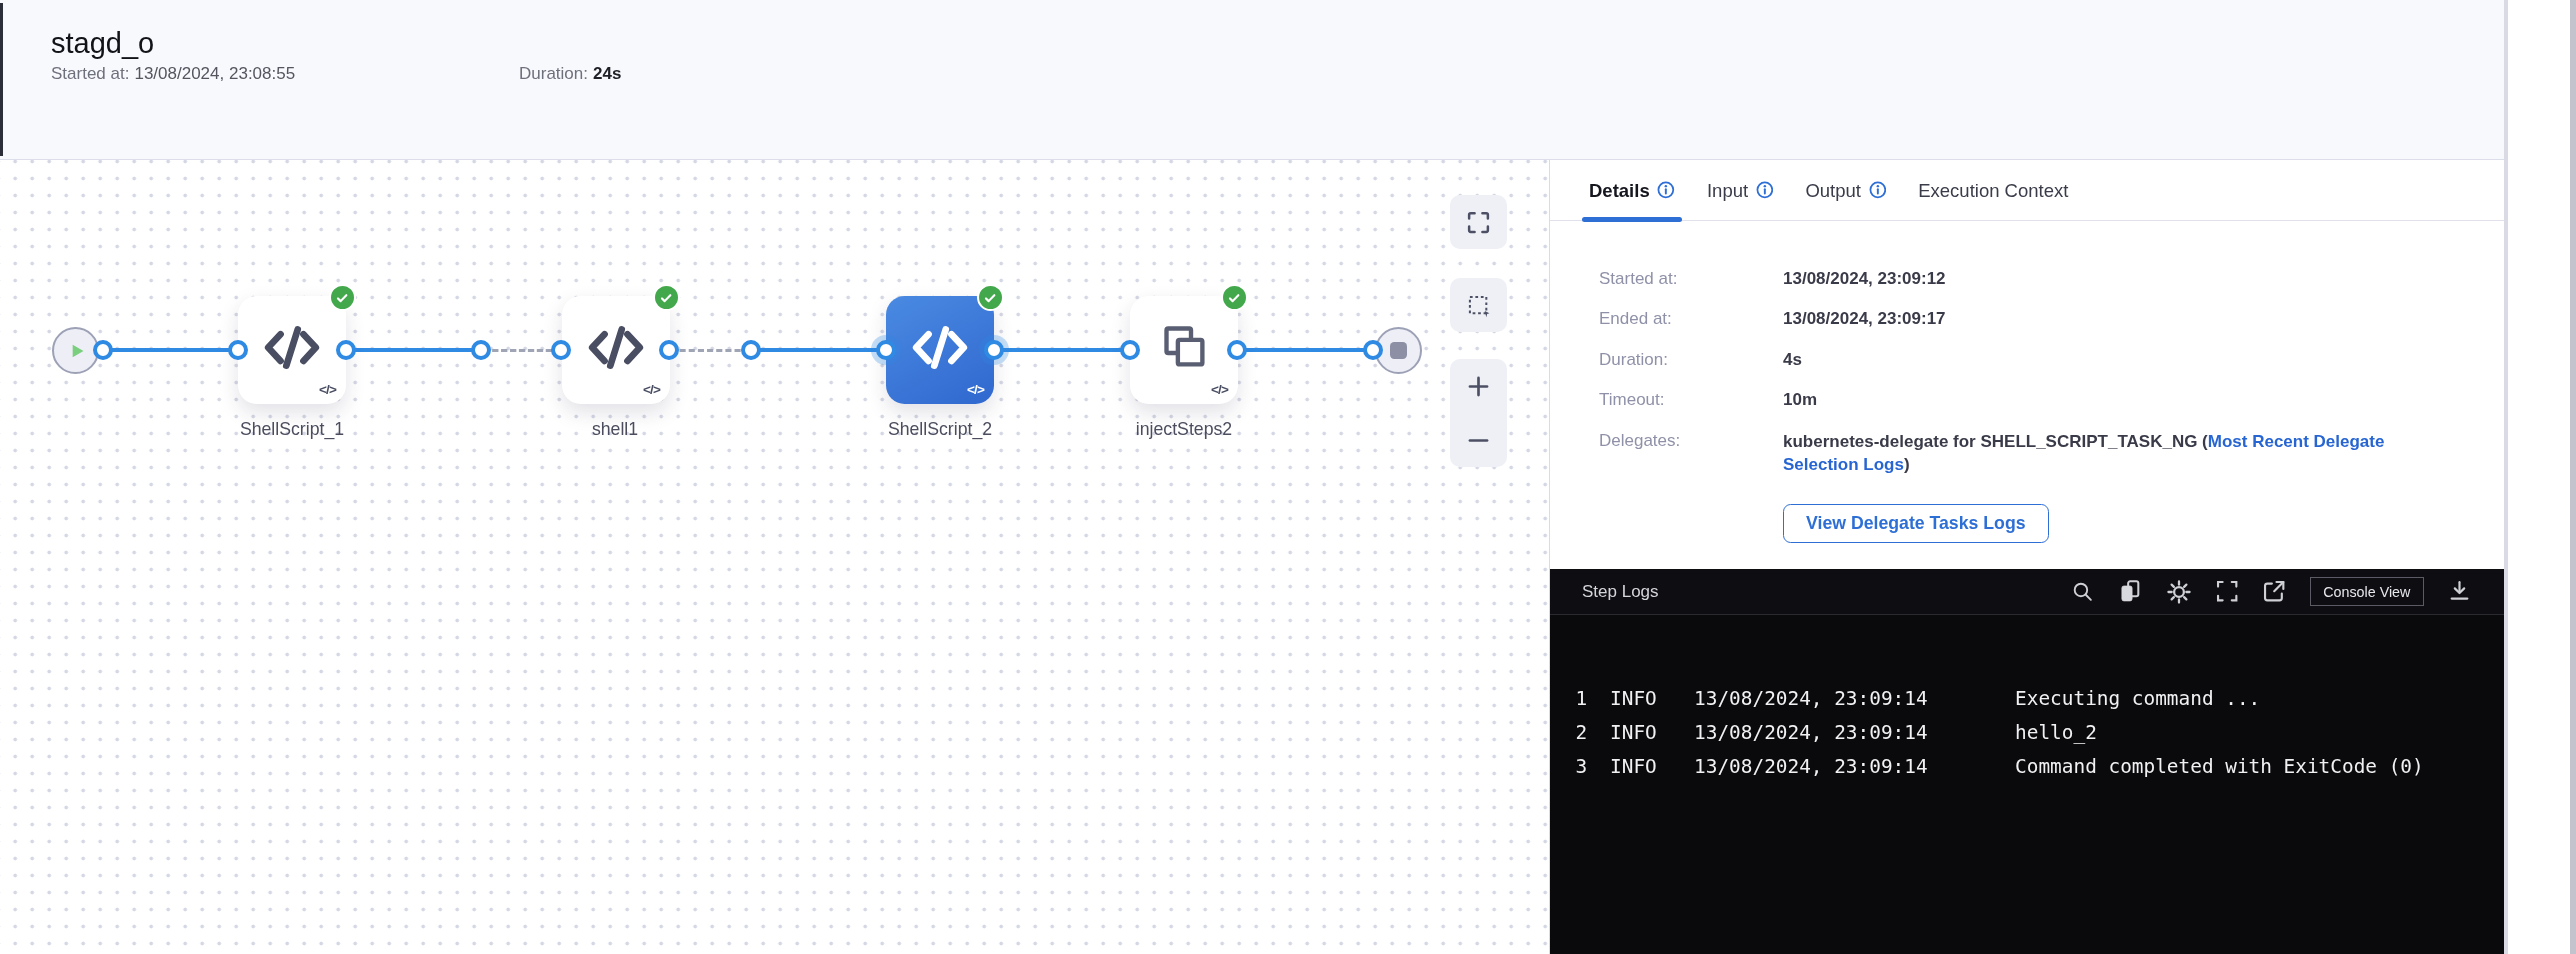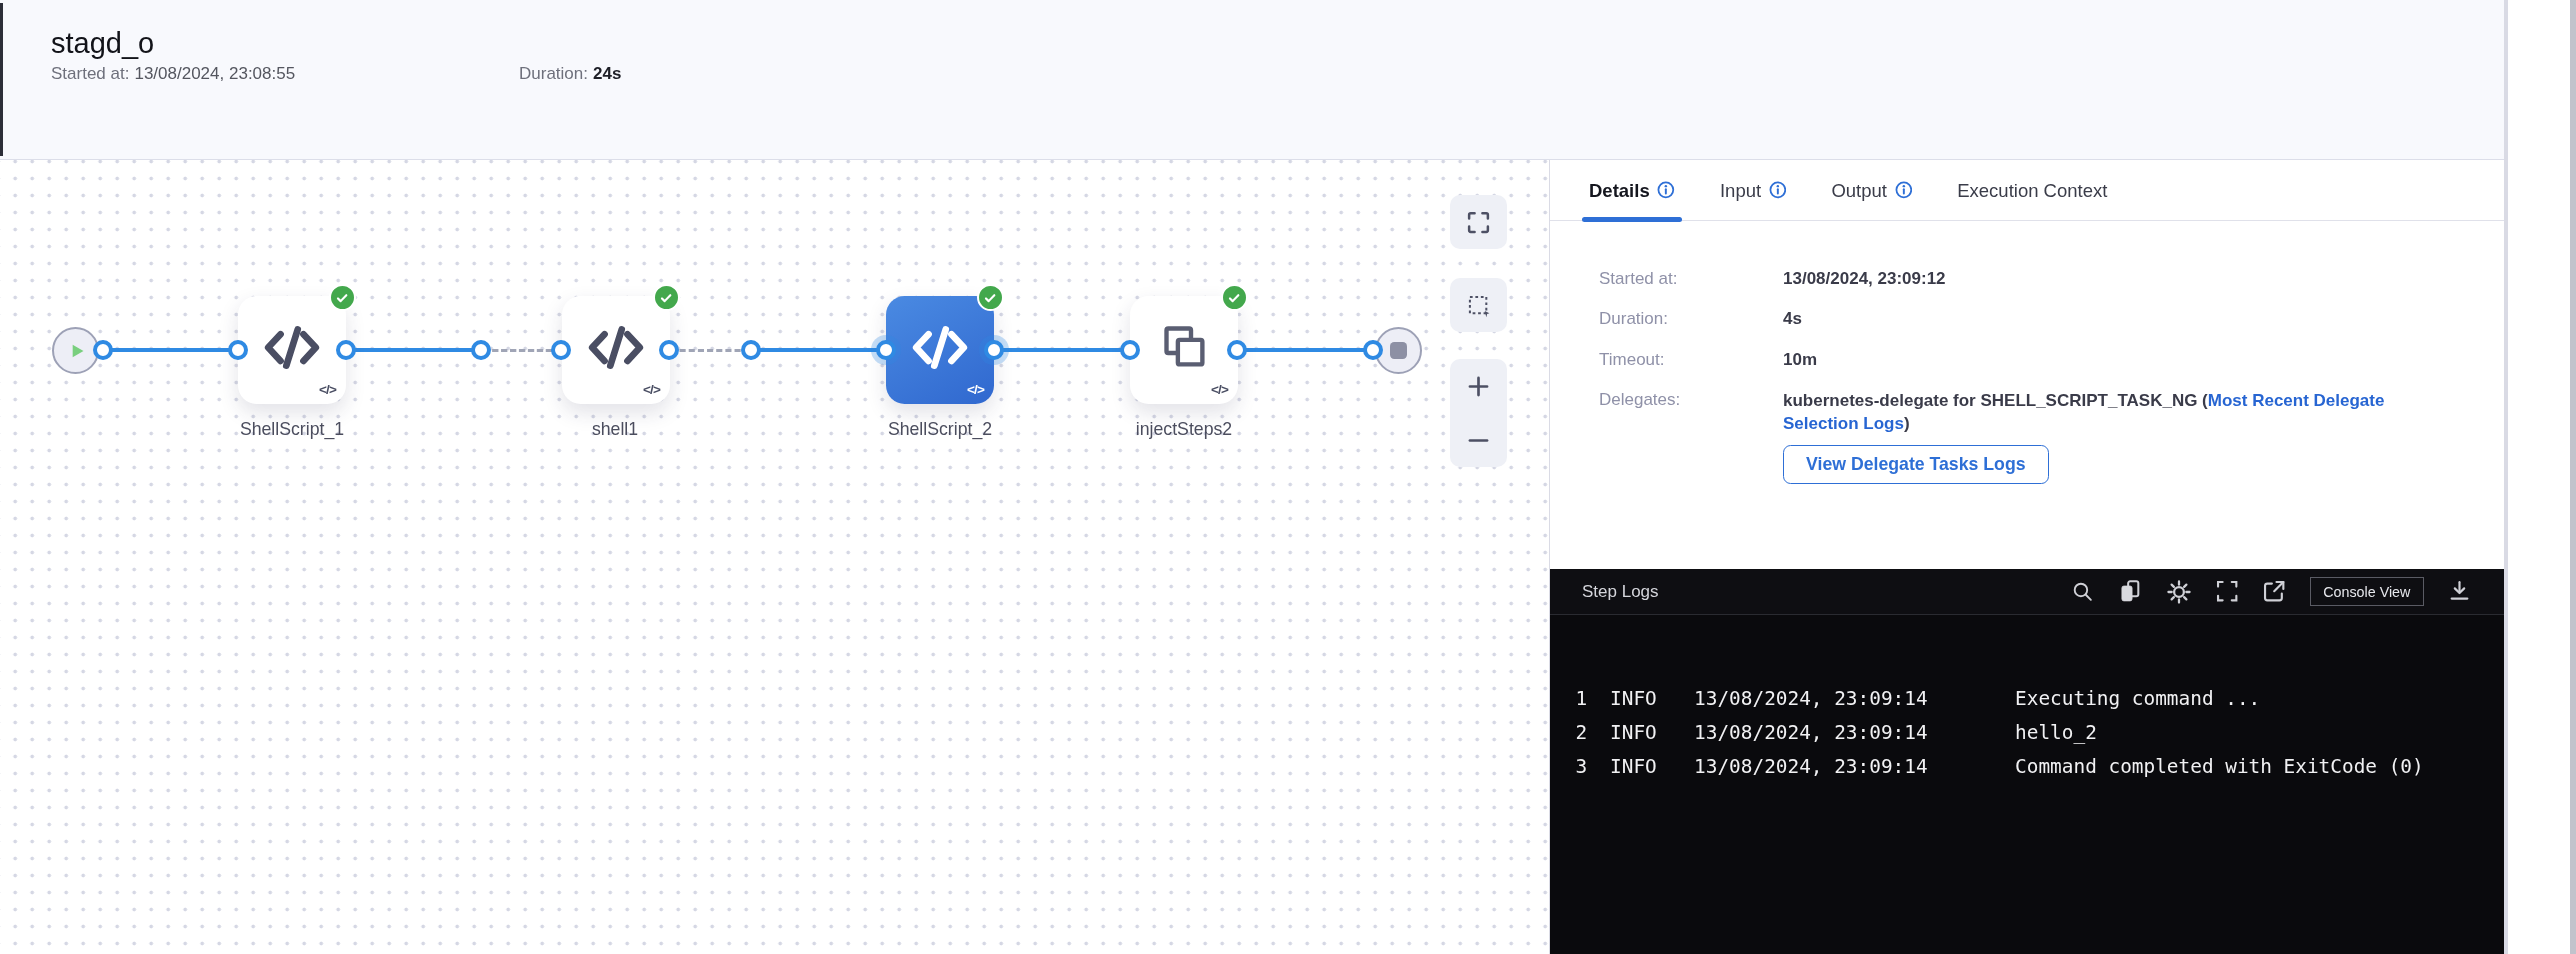--- a/index.html
+++ b/index.html
@@ -46,21 +46,21 @@
   .stopsq{width:17px;height:17px;background:#8d90a4;border-radius:4.2px;}
   .cbtn{position:absolute;left:1450px;width:57px;background:#eef0f6;border-radius:10px;
         display:flex;align-items:center;justify-content:center;cursor:pointer;}
   .cbtn.zoomwrap{flex-direction:column;justify-content:space-around;}
   .zhalf{height:54px;display:flex;align-items:center;justify-content:center;width:100%;cursor:pointer;}
 
   
   .panel{position:absolute;left:1549px;top:160px;width:955px;height:795px;background:#fff;
          border-left:1.7px solid #dadbe5;box-sizing:border-box;}
   .tabs{height:61px;border-bottom:1.7px solid #e0e1ea;display:flex;align-items:center;
-        padding-left:39px;gap:45px;box-sizing:border-box;}
+        padding-left:39px;gap:32px;box-sizing:border-box;}
   .tab{display:flex;align-items:center;gap:7.6px;font-size:18.5px;color:#3a3c49;
        position:relative;height:100%;cursor:pointer;}
   .tab .tlabel{line-height:59px;}
   .tab.active .tlabel{font-weight:700;color:#15161e;}
   .tab.active::after{content:"";position:absolute;left:-6.7px;right:-6.7px;bottom:-1.7px;height:5px;
        background:#2e6fd6;border-radius:3.4px;}
   .details{position:absolute;left:49px;top:108px;right:30px;}
   .drow{display:flex;margin-bottom:19.4px;font-size:17px;line-height:21px;}
   .dk{width:184px;color:#8f91a8;flex:none;}
   .dv{color:#3a3b49;font-weight:700;}
@@ -255,28 +255,32 @@
         <span class="tlabel">Execution Context</span>
       </div>
     </div>
 
     <div class="details">
       <div class="drow">
         <span class="dk">Started at:</span>
         <span class="dv">13/08/2024, 23:09:12</span>
       </div>
       <div class="drow">
+        <span class="dk">Ended at:</span>
+        <span class="dv">13/08/2024, 23:09:17</span>
+      </div>
+      <div class="drow">
         <span class="dk">Duration:</span>
         <span class="dv">4s</span>
       </div>
       <div class="drow">
         <span class="dk">Timeout:</span>
         <span class="dv">10m</span>
       </div>
-      <div class="drow" style="margin-bottom:1px;">
+      <div class="drow" style="margin-bottom:20px;">
         <span class="dk">Delegates:</span>
         <span class="dwrap"><span class="dv">kubernetes-delegate for SHELL_SCRIPT_TASK_NG (</span><span class="dlink">Most Recent Delegate Selection Logs</span><span class="dv">)</span></span>
       </div>
       <button class="vbtn">View Delegate Tasks Logs</button>
     </div>
 
     <div class="stepbar">
       <span class="sl-title">Step Logs</span>
       <div class="sl-icons">
         <svg width="25" height="25" viewBox="0 0 32 32" fill="none" stroke="#cfd0d6" stroke-width="2.4" stroke-linecap="round">

